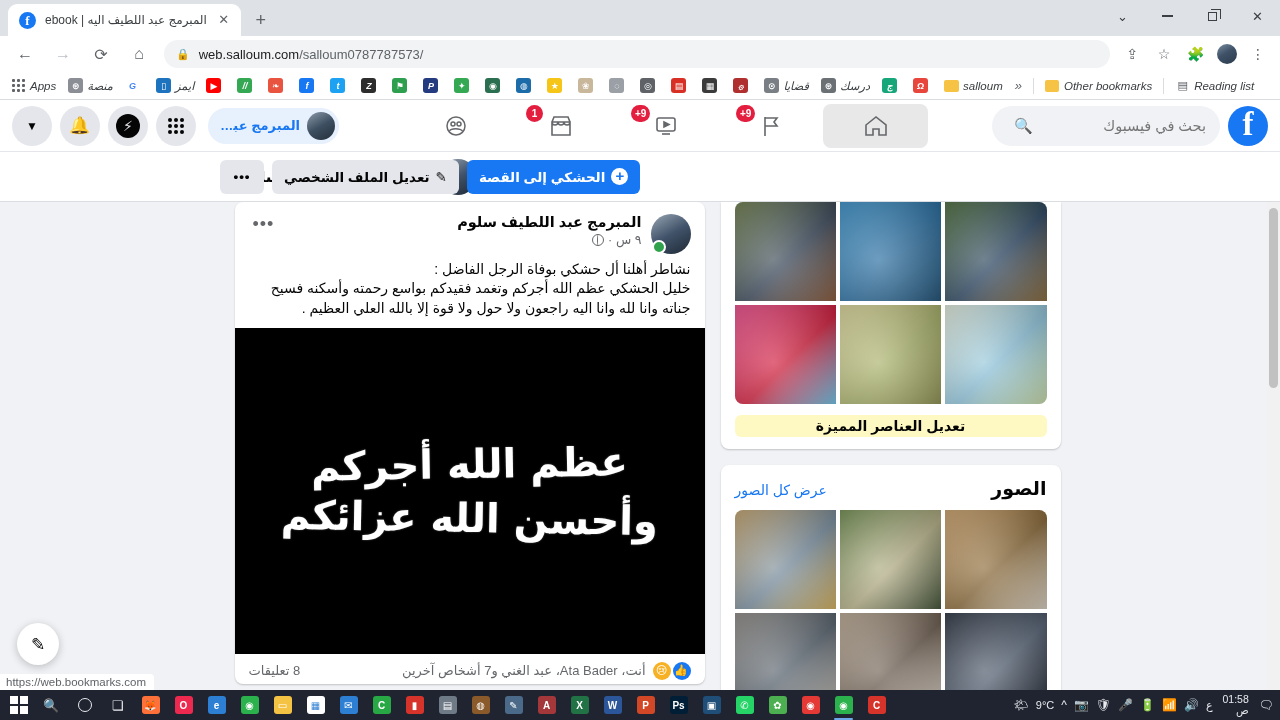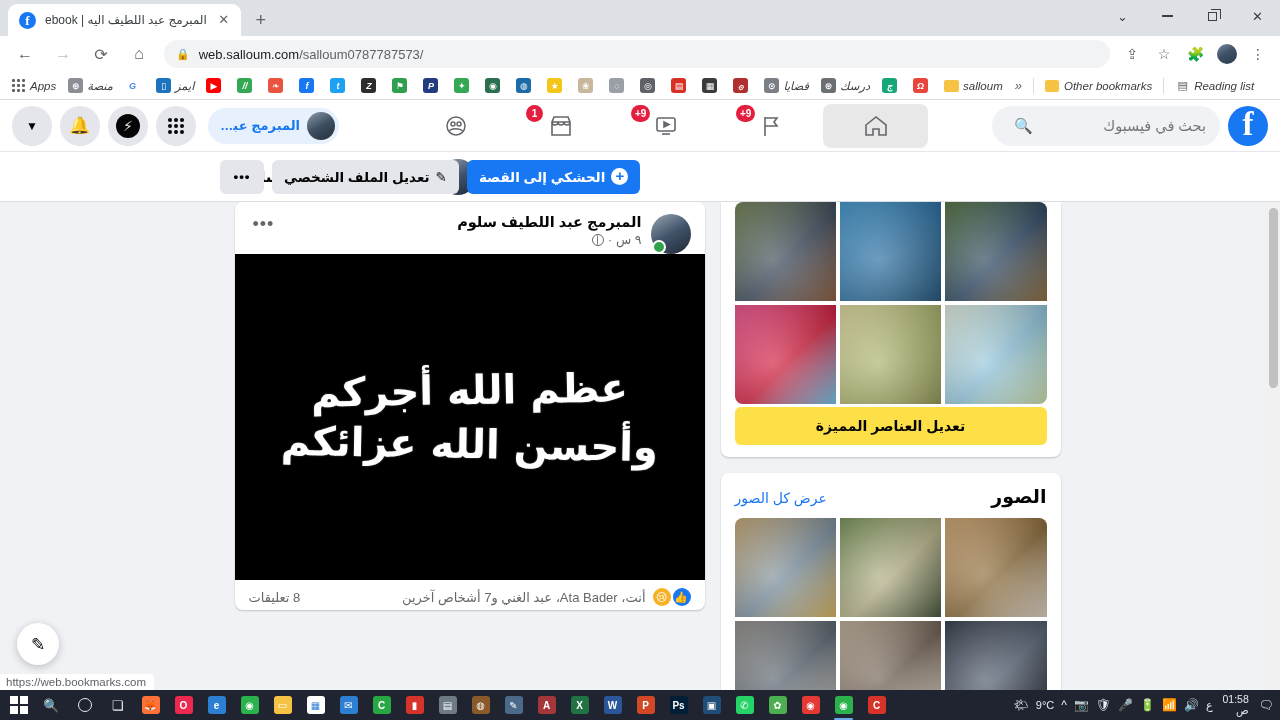--- a/index.html
+++ b/index.html
@@ -221,21 +221,21 @@
     margin-bottom: 10px;
   }
   .card-title { font-size: 19px; font-weight: bold; color: #050505; }
   .card-link { font-size: 14px; color: #1877f2; cursor: pointer; }
   .grid3 {
     display: grid; grid-template-columns: repeat(3, 1fr); gap: 4px;
     border-radius: 8px; overflow: hidden;
   }
   .ph { height: 99px; background: #d8dadf; position: relative; overflow: hidden; }
   .gray-btn {
-    margin-top: 3px; height: 38px; background: #fde047; border-radius: 6px;
+    margin-top: 11px; height: 22px; background: #fef9c3; border-radius: 6px;
     display: flex; align-items: center; justify-content: center;
     font-size: 14px; font-weight: bold; color: #050505; cursor: pointer;
   }
 
   
   .post { background: #fff; border-radius: 8px; box-shadow: 0 1px 2px rgba(0,0,0,.2); }
   .post-head { display: flex; align-items: flex-start; padding: 12px 14px 0; }
   .post-head .pav {
     width: 40px; height: 40px; border-radius: 50%;
     background: linear-gradient(150deg,#9aa7b4 0%,#41536a 50%,#1e2935 100%);
@@ -654,20 +654,24 @@
           <span class="meta">
             <div class="pname">المبرمج عبد اللطيف سلوم</div>
             <div class="ptime">
               <span>٩ س</span>
               <span>·</span>
               <span class="globe"></span>
             </div>
           </span>
           <span class="post-dots">•••</span>
         </div>
+        <div class="post-text" id="post-text">
+            <div>نشاطر أهلنا أل حشكي بوفاة الرجل الفاضل :</div>
+            <div>خليل الحشكي عظم الله أجركم وتغمد فقيدكم بواسع رحمته وأسكنه فسيح جناته وانا لله وانا اليه راجعون ولا حول ولا قوة إلا بالله العلي العظيم .</div>
+          </div>
         <div class="post-img">
           <div class="calli">
             <div class="l1">عظم الله أجركم</div>
             <div class="l3">وأحسن الله عزائكم</div>
           </div>
         </div>
         <div class="post-stats">
           <span class="reacts">
             <span class="rx like">👍</span>
             <span class="rx care">😢</span>

